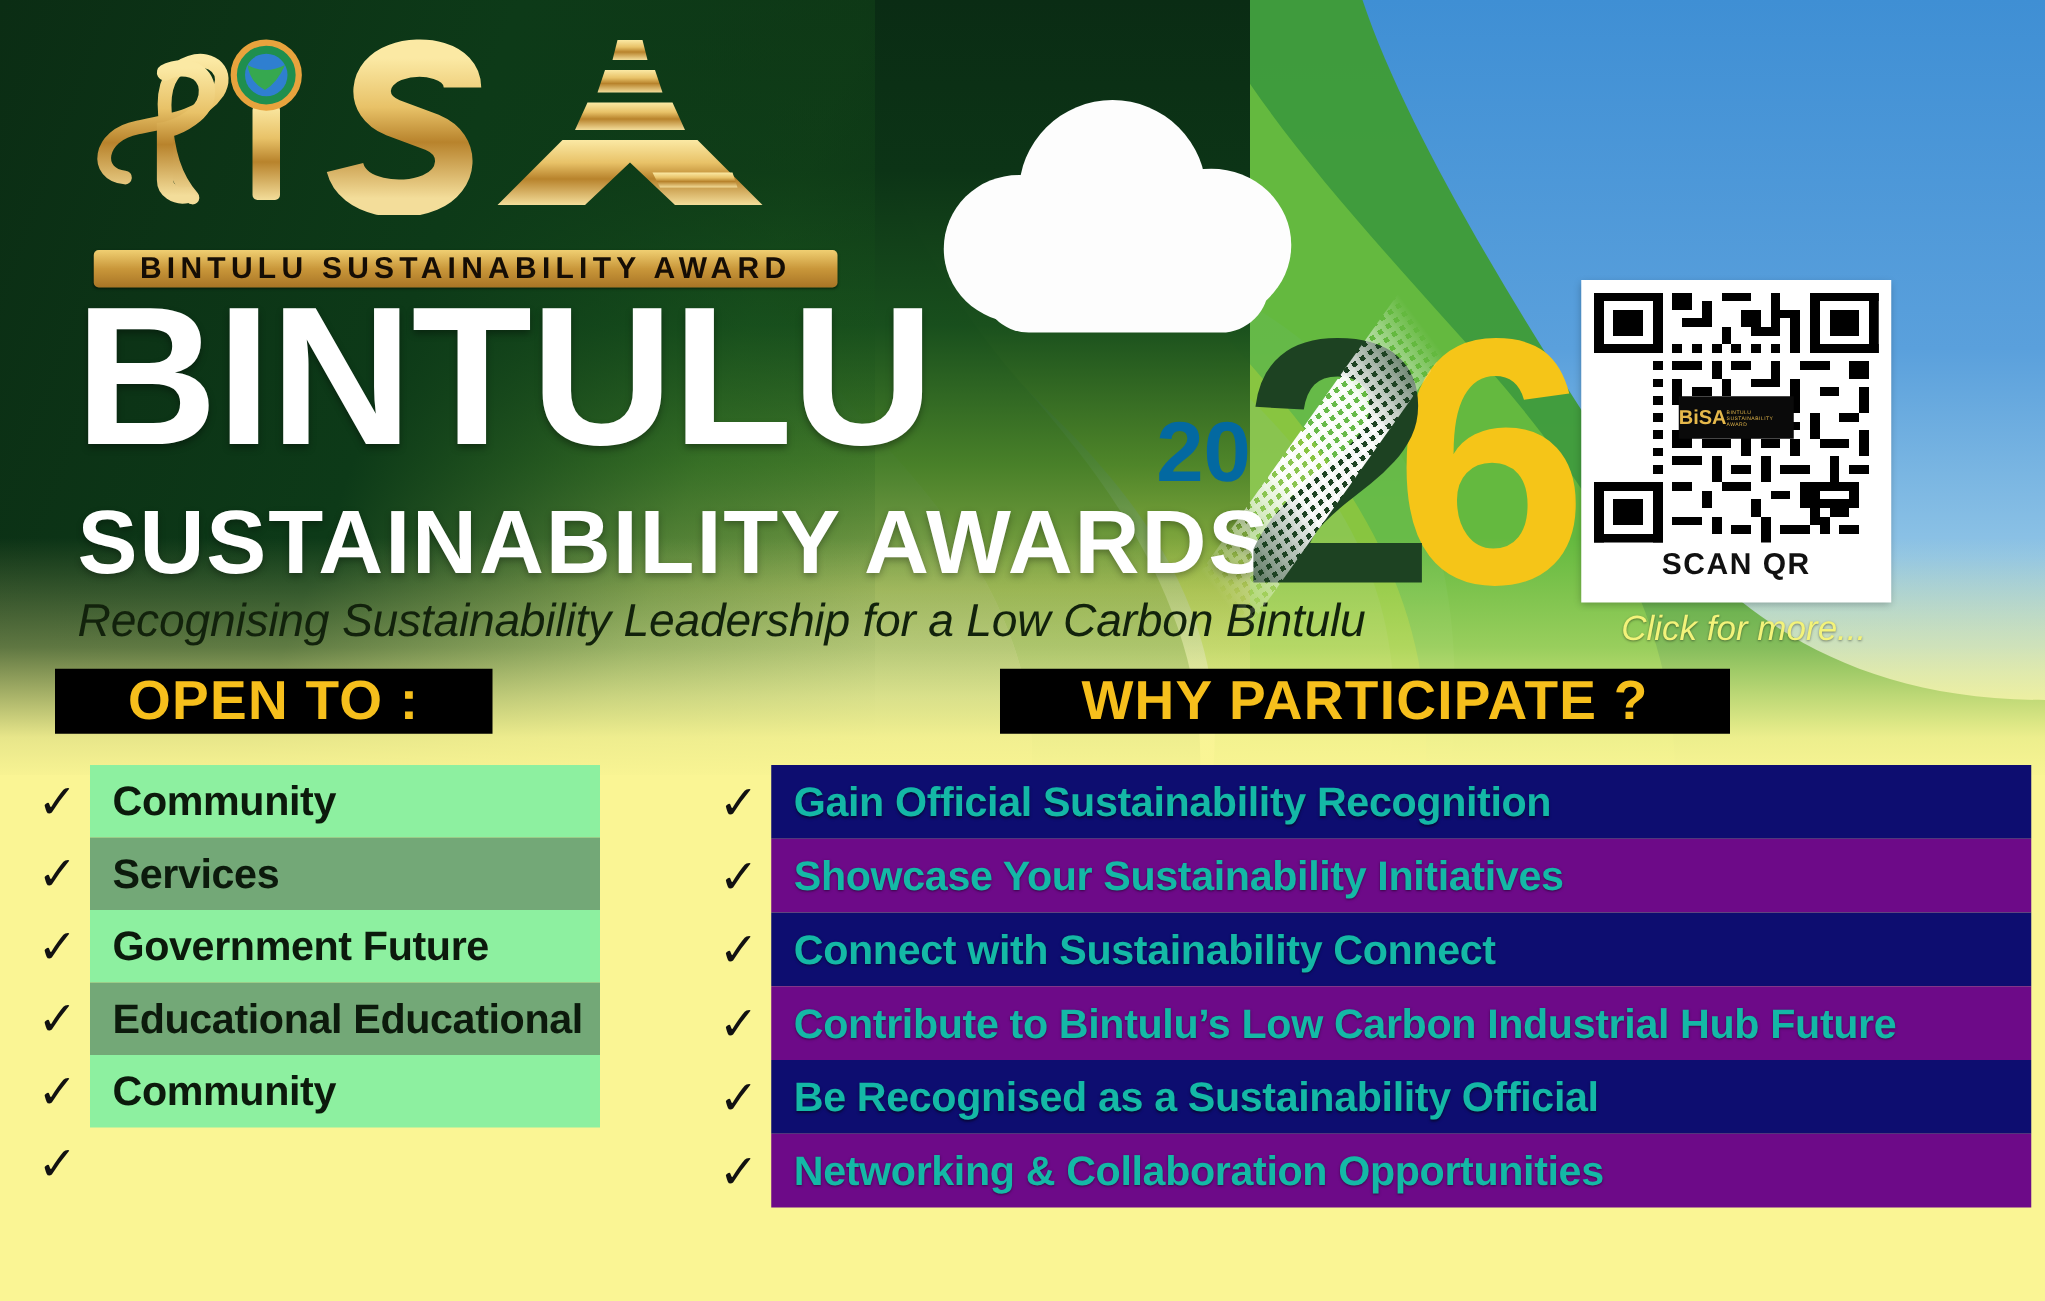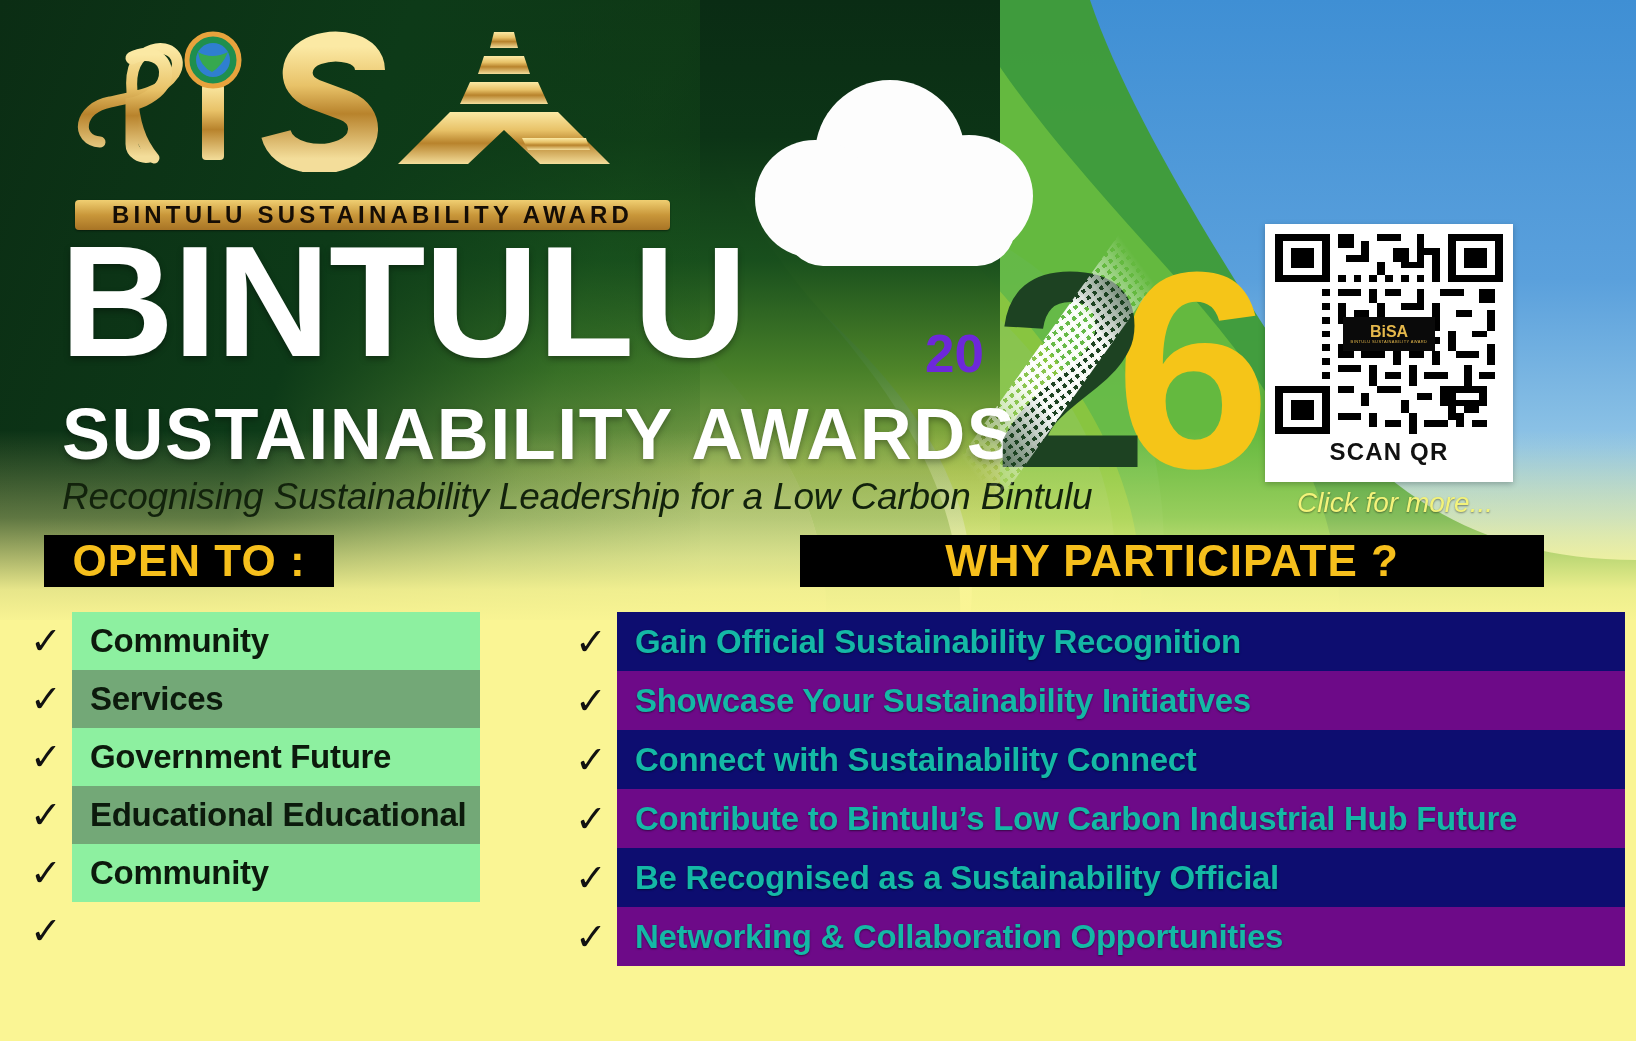--- a/index.html
+++ b/index.html
@@ -84,21 +84,21 @@
     font-size:37px;line-height:40px;
     font-style:italic;color:#12220c;
     font-family:"Liberation Sans", sans-serif;
     letter-spacing:-0.2px;
   }
 
   
   .year-wrap{position:absolute;left:915px;top:238px;width:300px;height:280px;}
   .year-20{
     position:absolute;left:10px;top:85px;
-    font-size:53px;font-weight:bold;color:#6d28d9;
+    font-size:68px;font-weight:bold;color:#0369a1;
     font-family:"Liberation Sans", sans-serif;
   }
   .year-2{
     position:absolute;left:78px;top:-8px;
     font-size:280px;line-height:280px;font-weight:bold;color:#1d4222;
     font-family:"Liberation Sans", sans-serif;
   }
   .year-6{
     position:absolute;left:200px;top:-8px;
     font-size:280px;line-height:280px;font-weight:bold;color:#f5c518;
@@ -119,21 +119,21 @@
   
   .qr-card{
     position:absolute;left:1265px;top:224px;width:248px;height:258px;
     background:#ffffff;padding:10px 10px 0 10px;
     box-shadow:0 2px 6px rgba(0,0,0,0.25);
   }
   .qr-img{position:relative;width:228px;height:200px;}
   .qr-logo{
     position:absolute;left:50%;top:50%;transform:translate(-50%,-50%);
     width:92px;height:34px;background:#0a0a0a;
-    display:flex;flex-direction:column;align-items:center;justify-content:center;
+    display:flex;flex-direction:row;align-items:center;justify-content:center;
   }
   .qr-scan{
     text-align:center;font-size:24px;font-weight:bold;color:#111;
     letter-spacing:1.2px;margin-top:4px;
     font-family:"Liberation Sans", sans-serif;
   }
   .qr-click{
     position:absolute;left:1265px;top:487px;width:260px;text-align:center;
     font-size:28px;font-style:italic;color:#f3f37a;
     font-family:"Liberation Sans", sans-serif;
@@ -142,22 +142,22 @@
 
   
   .hdr{
     position:absolute;background:#000000;
     display:flex;align-items:center;justify-content:center;
   }
   .hdr span{
     font-size:44px;font-weight:bold;color:#f6bf1c;letter-spacing:1px;
     font-family:"Liberation Sans", sans-serif;
   }
-  .hdr-left{left:44px;top:535px;width:290px;height:52px;}
-  .hdr-right{left:800px;top:535px;width:744px;height:52px;}
+  .hdr-left{left:44px;top:535px;width:350px;height:52px;}
+  .hdr-right{left:800px;top:535px;width:584px;height:52px;}
 
   
   .list{position:absolute;}
   .list-left{left:20px;top:612px;width:460px;}
   .list-right{left:565px;top:612px;width:1060px;}
 
   .row{display:flex;align-items:stretch;}
   .check{
     width:52px;flex:0 0 52px;
     display:flex;align-items:center;justify-content:center;

